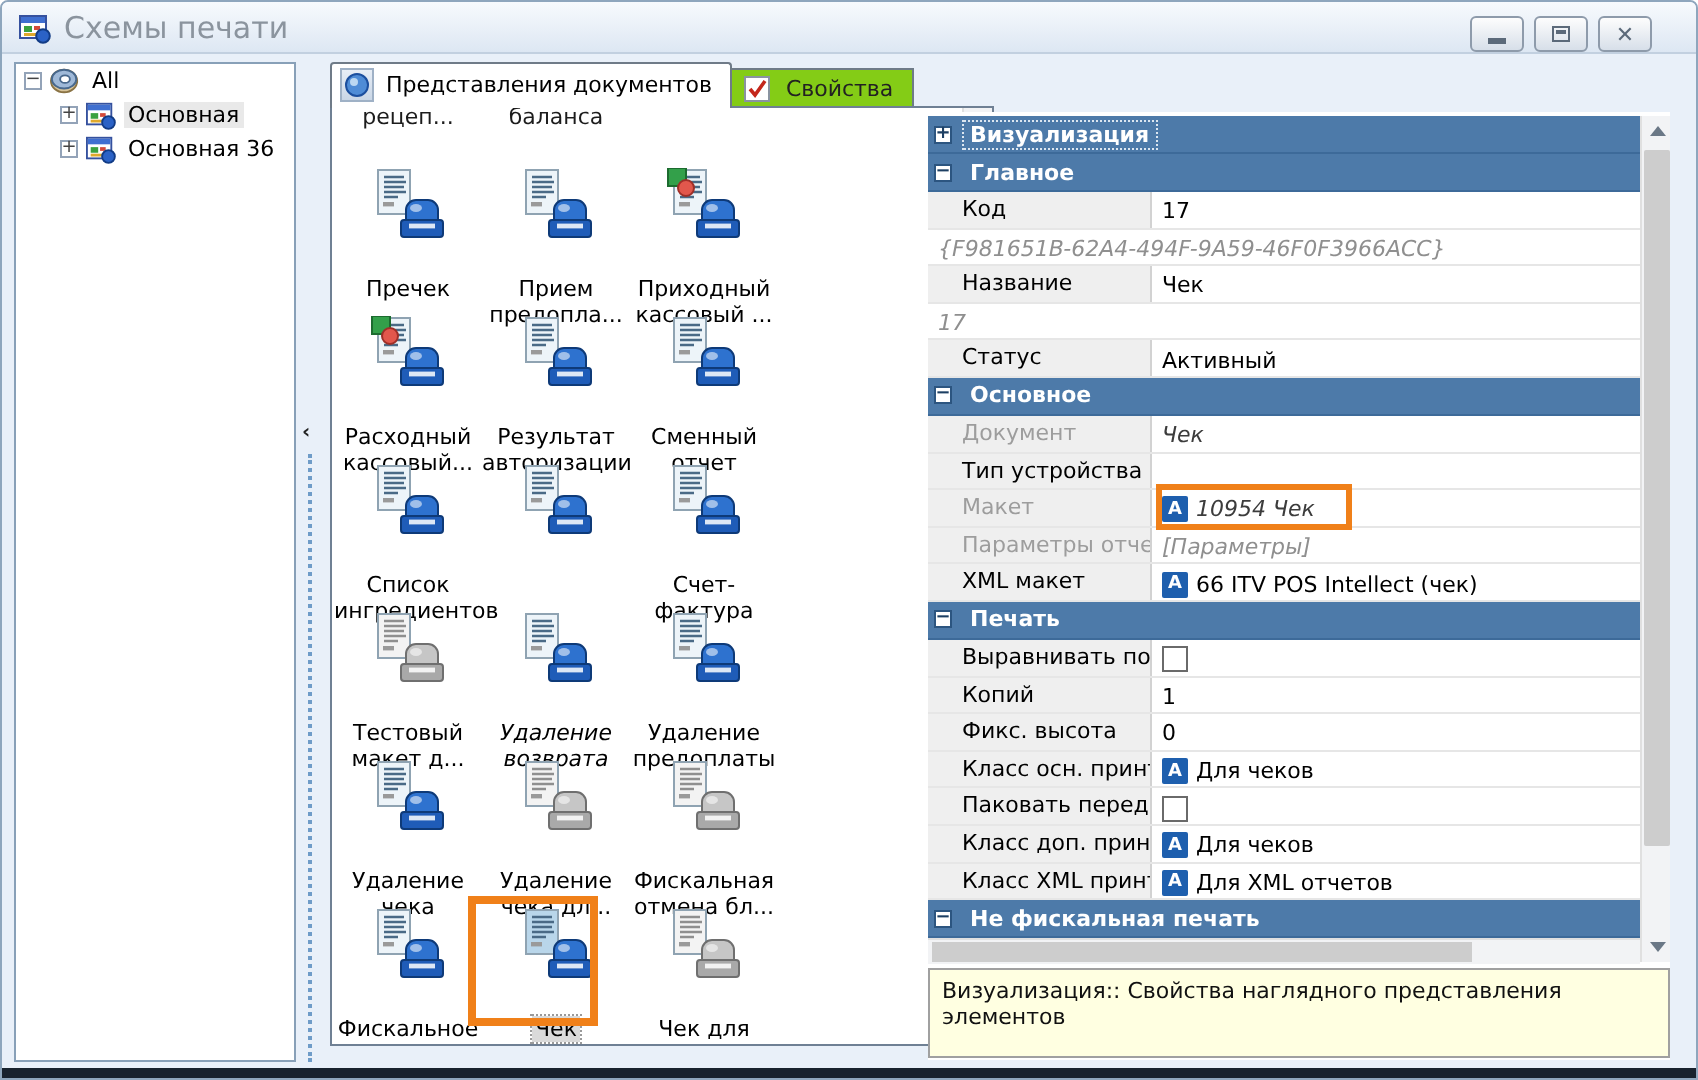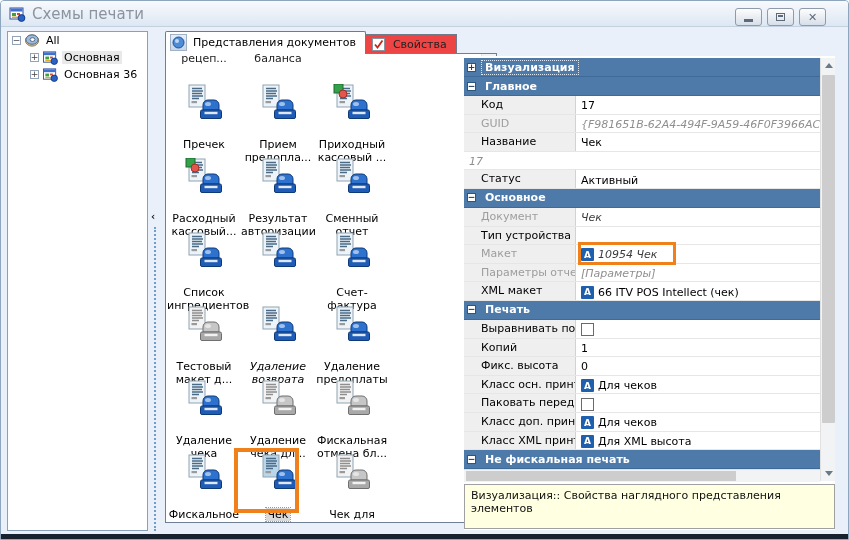--- a/index.html
+++ b/index.html
@@ -45,21 +45,21 @@
   #splitter-left .arrow { top:180px; }
   #splitter-left .dots { top:196px; }
   #splitter-right { left:452px; top:53px; height:469px; }
   #splitter-right .arrow { top:165px; }
   #splitter-right .dots { top:181px; }
 
   
   .tabs { position:absolute; left:164px; top:30px; height:23px; display:flex; align-items:flex-end; }
   .tab { display:flex; align-items:center; gap:6px; padding:2px 9px 3px 4px; border:1px solid #6f7b88; }
   .tab.active { background:#fff; height:23px; border-bottom:none; border-radius:2px 2px 0 0; z-index:3; }
-  .tab.inactive { background:#ef4444; height:20px; border-left:none; border-bottom:none; color:#222; }
+  .tab.inactive { background:#84cc16; height:20px; border-left:none; border-bottom:none; color:#222; }
   .tab-icon-box { width:17px; height:17px; background:linear-gradient(#e8eef6,#c9d6e6);
     border:1px solid #9fb1c6; display:flex; align-items:center; justify-content:center; }
   .tab .ticon { width:13px; height:13px; }
 
   
   .icon-panel { position:absolute; left:164px; top:52px; width:332px; height:470px;
     background:#fff; border:1px solid #6f8094; overflow:hidden; }
   .clipped-label { position:absolute; top:-2px; transform:translateX(-50%);
     color:#1c1c1c; white-space:nowrap; }
   .grid-item { position:absolute; width:74px; text-align:center; }
@@ -489,21 +489,20 @@
     <span class="section-label">Главное</span>
   </div>
         <div class="prop-row">
     <div class="prop-label">Код</div>
     <div class="prop-value">
 
       <span class="value-text">17</span>
     </div>
   </div>
         <div class="prop-row">
-    <div class="prop-label disabled">GUID</div>
     <div class="prop-value">
 
       <span class="value-text italic-muted">{F981651B-62A4-494F-9A59-46F0F3966ACC}</span>
     </div>
   </div>
         <div class="prop-row">
     <div class="prop-label">Название</div>
     <div class="prop-value">
 
       <span class="value-text">Чек</span>
@@ -611,21 +610,21 @@
       <span class="a-icon">A</span>
 
       <span class="value-text">Для чеков</span>
     </div>
   </div>
         <div class="prop-row">
     <div class="prop-label">Класс XML принте</div>
     <div class="prop-value">
       <span class="a-icon">A</span>
 
-      <span class="value-text">Для XML высота</span>
+      <span class="value-text">Для XML отчетов</span>
     </div>
   </div>
         <div class="prop-section">
     <span class="expand-box">−</span>
     <span class="section-label">Не фискальная печать</span>
   </div>
       </div>
     <div class="vscroll" id="prop-vscroll">
       <div class="sb-btn up">
           <div class="tri-up"></div>

